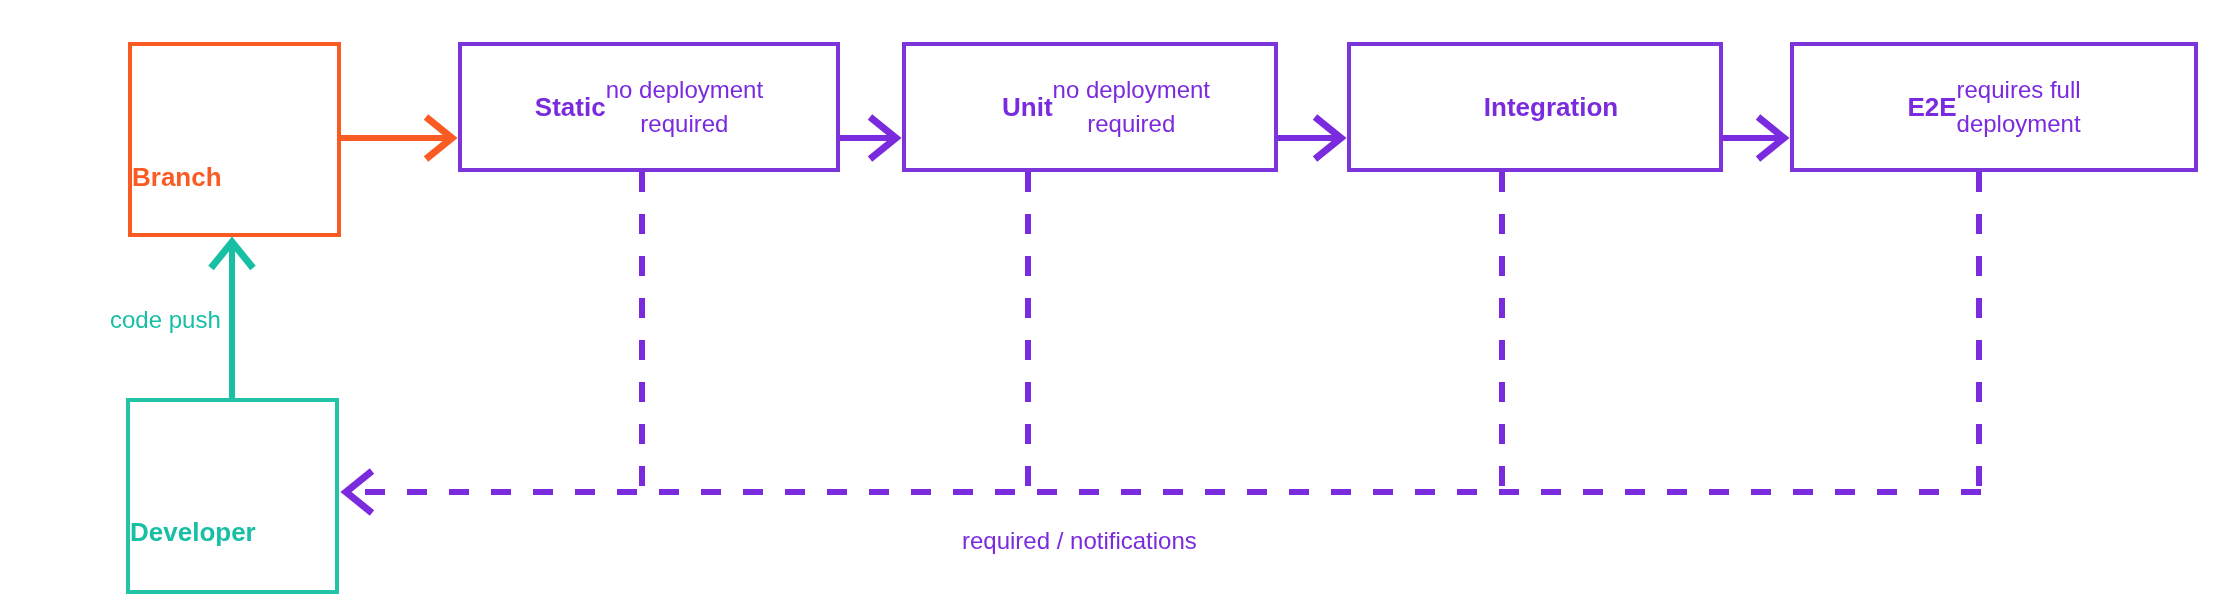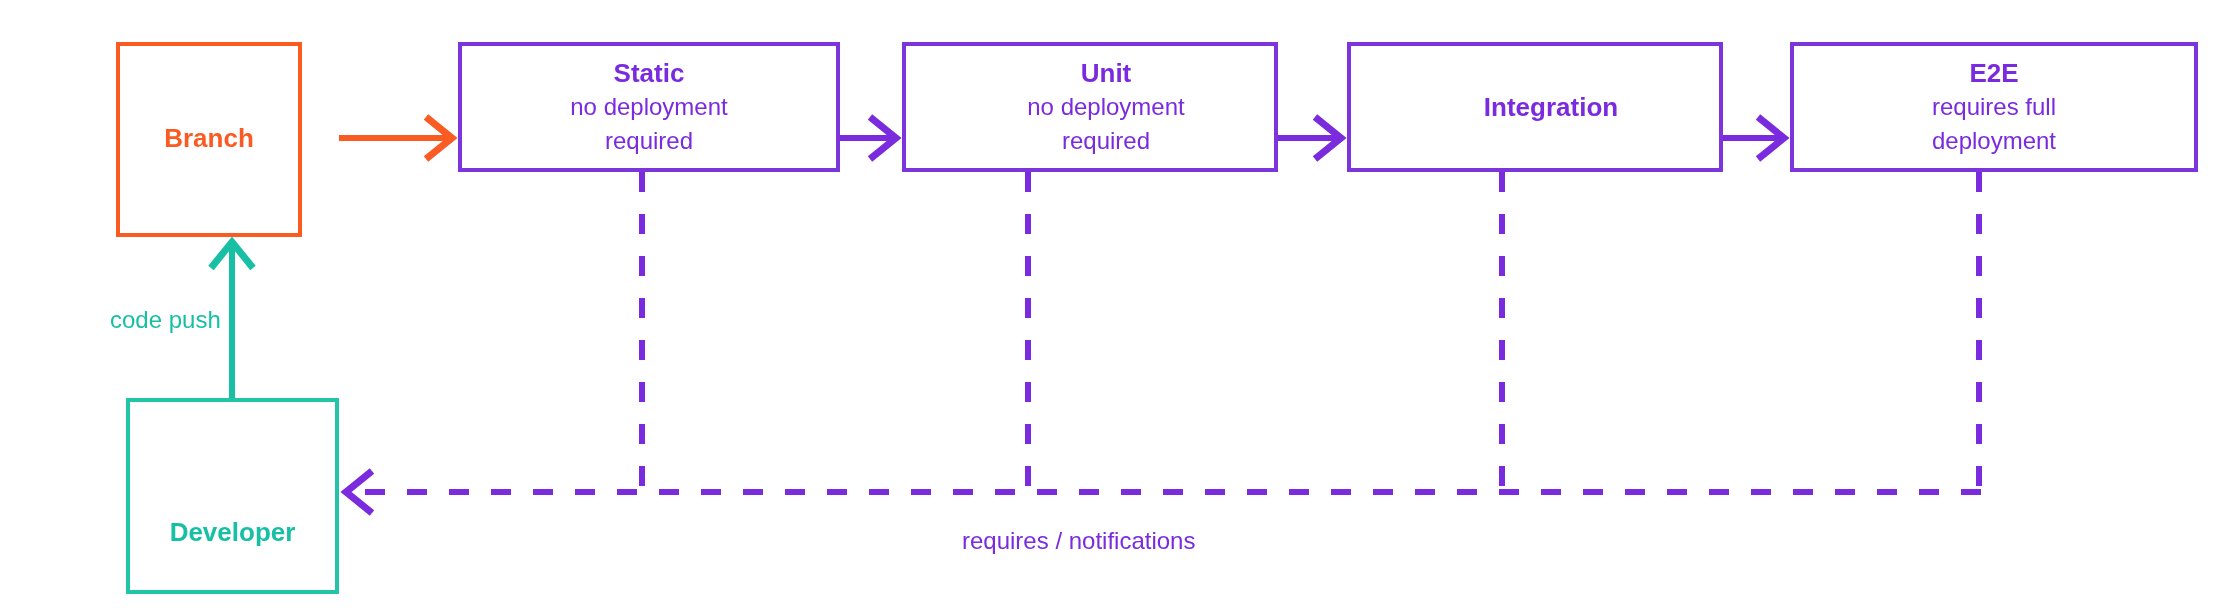--- a/index.html
+++ b/index.html
@@ -22,59 +22,59 @@
     left: 0;
     top: 0;
     width: 2232px;
     height: 612px;
   }
   .node {
     position: absolute;
     box-sizing: border-box;
     background: transparent;
     display: flex;
-    flex-direction: column;
+    flex-direction: row;
     align-items: center;
     justify-content: center;
   }
   .node-title {
     font-weight: bold;
     font-size: 26px;
     line-height: 34px;
     white-space: nowrap;
   }
   .node-sub {
     font-size: 24px;
     line-height: 34px;
     text-align: center;
     white-space: pre-line;
   }
   
   #node-branch {
-    left: 116px;
+    left: 128px;
     top: 42px;
-    width: 186px;
+    width: 213px;
     height: 195px;
     border: 4px solid #FA5B22;
     color: #FA5B22;
     justify-content: flex-start;
     align-items: center;
   }
   #node-branch .node-title {
     margin-top: 75px;
   }
   
   #node-developer {
     left: 126px;
     top: 398px;
     width: 213px;
     height: 196px;
     border: 4px solid #22C3A6;
     color: #17BFA5;
-    justify-content: center;
+    justify-content: flex-start;
   }
   #node-developer .node-title {
     margin-top: 72px;
   }
   
   .stage {
     border: 4px solid #7B35DB;
     color: #7B2BDE;
     top: 42px;
     height: 130px;
@@ -173,15 +173,15 @@
   </div>
 
   <div class="node stage" id="node-e2e">
     <span class="node-title">E2E</span>
     <span class="node-sub">requires full
 deployment</span>
   </div>
 
   <div class="edge-label" id="label-code-push">code push</div>
 
-  <div class="edge-label" id="label-results">requires / notifications</div>
+  <div class="edge-label" id="label-results">required / notifications</div>
 
 </div>
 
 </body></html>

